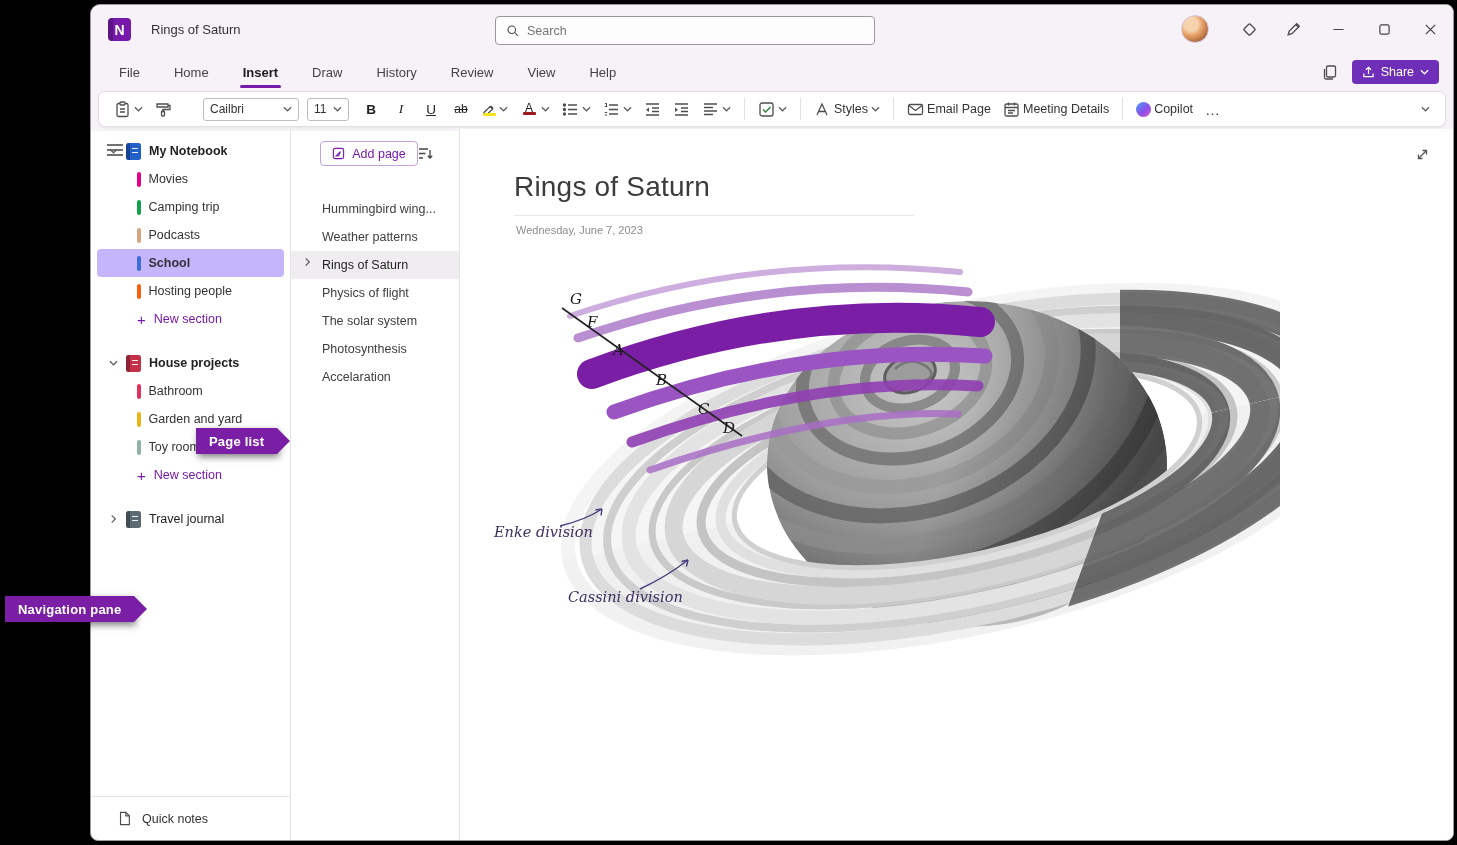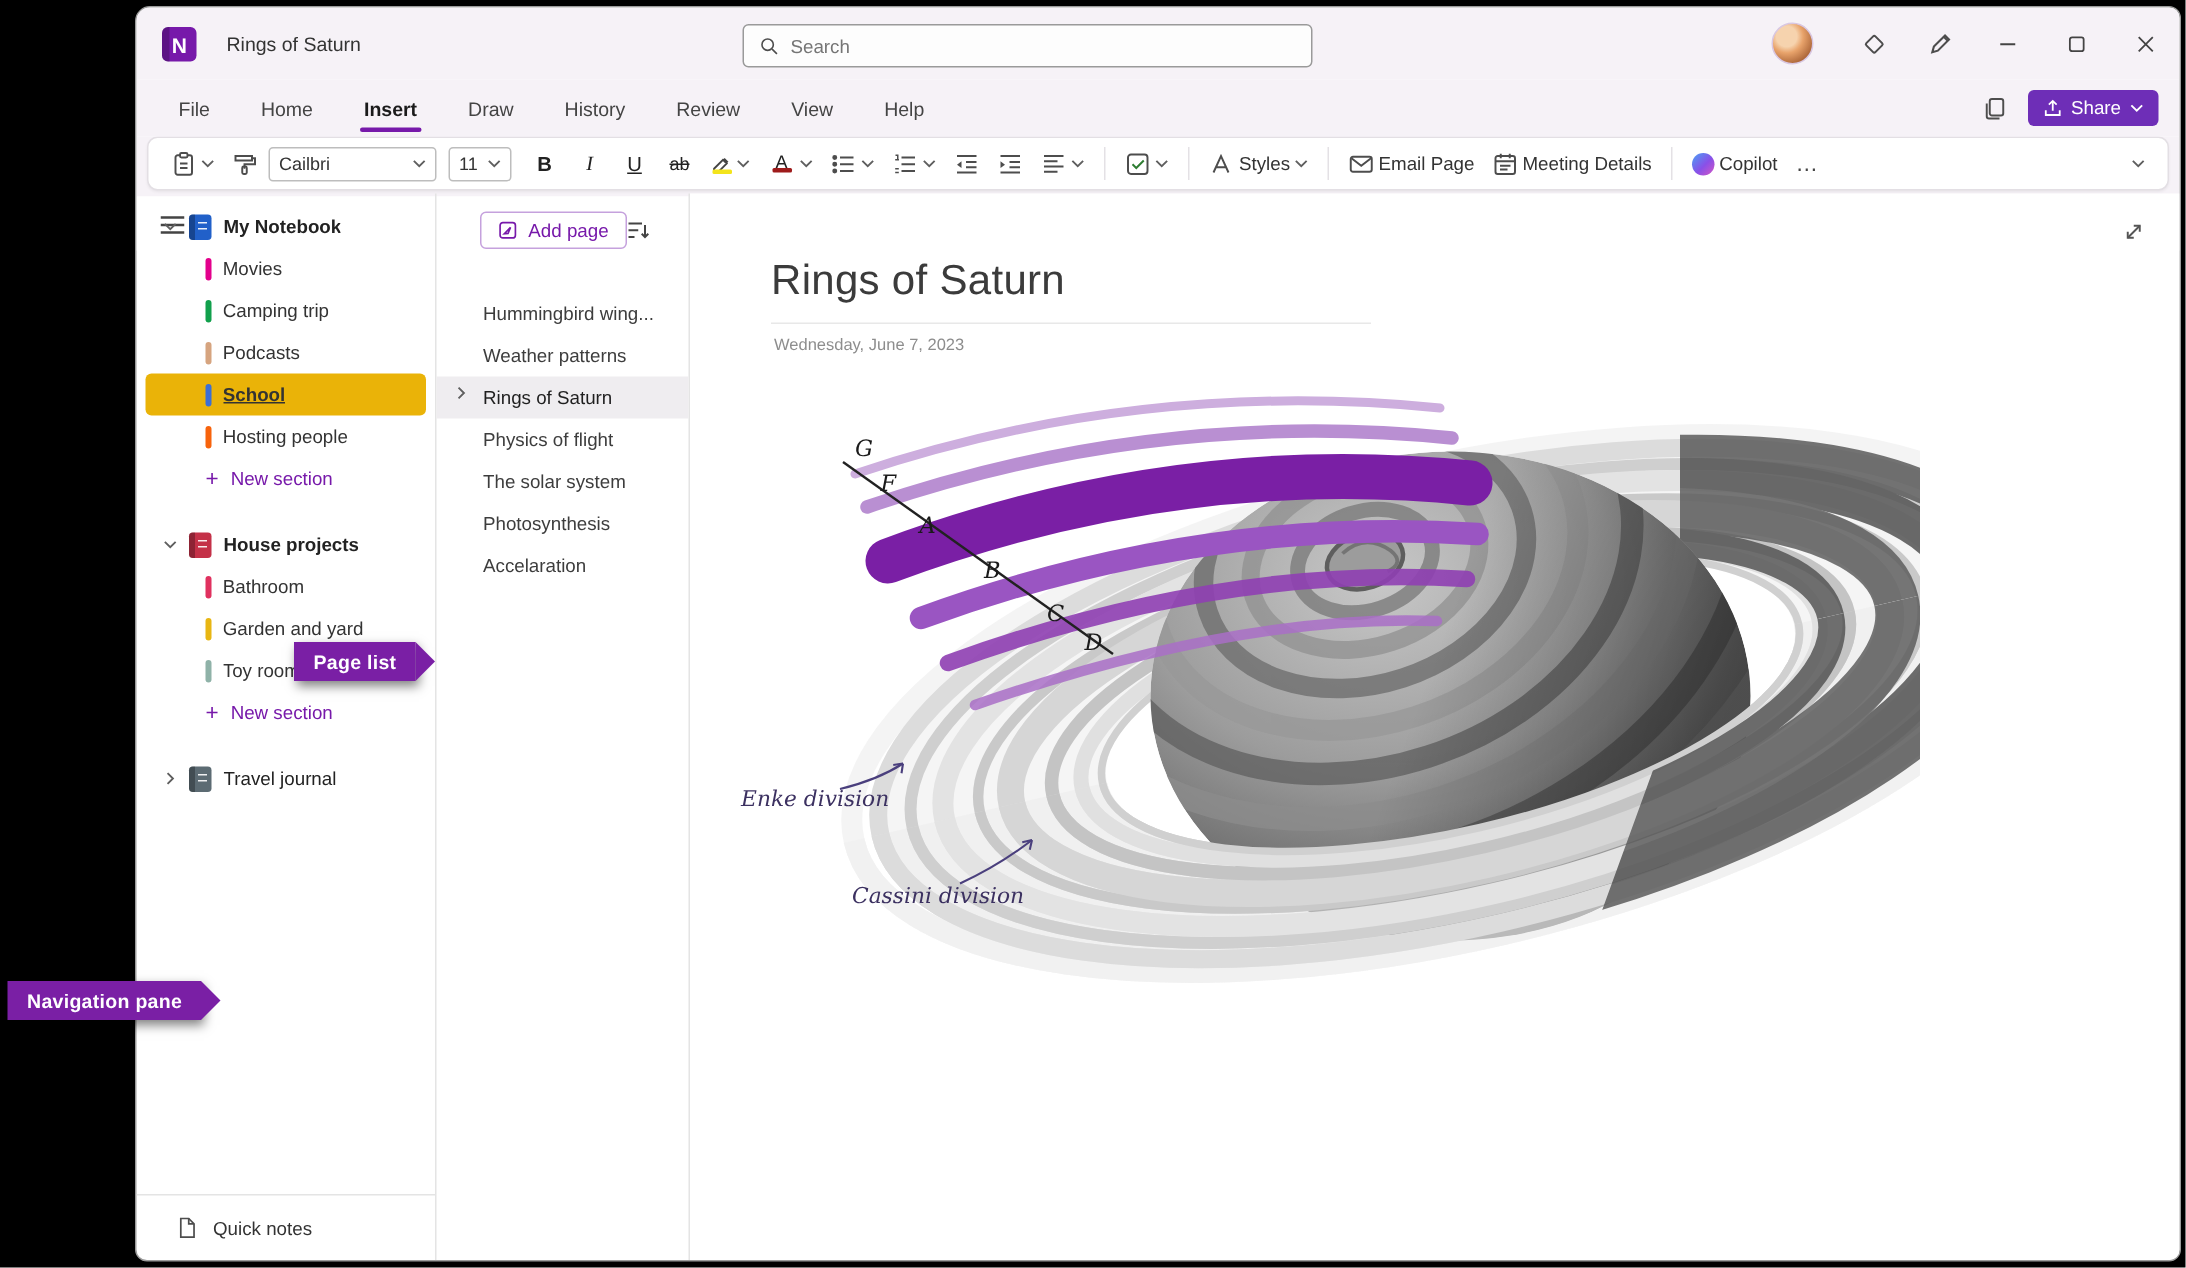--- a/index.html
+++ b/index.html
@@ -34,21 +34,21 @@
     display:flex; align-items:center; gap:6px; padding:0 10px; font-family:inherit; }
 
   
   .ribbon-band { height:40px; background:#f6f2f7; padding:0 7px; }
   .ribbon { height:36px; background:#fff; border:1px solid #e3dfe4; border-radius:7px;
     box-shadow:0 1px 2px rgba(0,0,0,.06); display:flex; align-items:center; padding:0 10px; gap:2px; }
   .rbtn { display:flex; align-items:center; gap:3px; padding:3px 5px; border-radius:4px; font-size:12.5px; color:#333; white-space:nowrap; }
   .rletter { width:18px; text-align:center; font-size:13.5px; color:#222; display:inline-block; }
   .combo { border:1px solid #bdbdbd; border-radius:3px; height:23px; display:flex; align-items:center;
     justify-content:space-between; padding:0 6px; font-size:12px; color:#333; background:#fff; }
-  .combo.font { width:112px; margin-left:0; }
+  .combo.font { width:96px; margin-left:24px; }
   .combo.size { width:42px; margin:0 6px; }
   .sep { width:1px; height:22px; background:#e4e1e5; margin:0 6px; flex:none; }
   .cv { width:9px; height:6px; fill:none; stroke:#5f5f5f; stroke-width:1.4; flex:none; }
   .ric { width:17px; height:17px; fill:none; stroke:#4d4d4d; stroke-width:1.3; flex:none; }
   .colorbar { display:inline-block; width:13px; height:3px; border-radius:1px; margin-top:-2px; }
 
   
   .navrow { position:relative; height:36px; background:#fff; }
   .hamburger { position:absolute; left:10px; top:6px; width:28px; height:26px; display:flex; align-items:center; justify-content:center; border-radius:4px; }
   .nb-search { position:absolute; right:7px; top:6px; width:165px; height:23px; border:1px solid #adadad; border-radius:4px;
@@ -56,21 +56,21 @@
   .nb-search input { border:none; outline:none; background:transparent; width:100%; font-size:11.5px; color:#444; font-family:inherit; }
 
   
   .cols { position:absolute; top:124px; bottom:0; left:0; right:0; display:flex; }
   .navpane { width:200px; border-right:1px solid #e4e4e4; display:flex; flex-direction:column; padding-top:4px; position:relative; }
   .tree { flex:1; overflow:hidden; padding-top:4px; }
   .nav-row { height:28px; display:flex; align-items:center; gap:8px; padding-left:12px; margin:0 6px; border-radius:4px; font-size:12.5px; color:#333; }
   .nav-row .lbl { overflow:hidden; white-space:nowrap; text-overflow:ellipsis; }
   .nav-row.nbk { font-weight:bold; color:#222; }
   .nav-row.section { padding-left:40px; }
-  .nav-row.sel { background:#eab308;text-decoration:underline; }
+  .nav-row.sel { background:#c4b5fd; }
   .nav-row.newsec { color:#7719aa; padding-left:40px; gap:8px; }
   .plus { color:#7719aa; font-size:15px; line-height:1; }
   .nb-icon { width:15px; height:17px; border-radius:2.5px; position:relative; flex:none; }
   .nb-icon::before { content:""; position:absolute; left:0; top:0; bottom:0; width:4px; background:rgba(0,0,0,.28); border-radius:2.5px 0 0 2.5px; }
   .nb-icon::after { content:""; position:absolute; left:6px; right:3px; top:5px; height:1.5px; background:rgba(255,255,255,.9); box-shadow:0 4px 0 rgba(255,255,255,.9); }
   .sec-bar { width:3.5px; height:15px; border-radius:2px; flex:none; }
   .gap { height:16px; }
   .np-footer { border-top:1px solid #e4e4e4; height:44px; display:flex; align-items:center; gap:10px; padding-left:26px; font-size:12.5px; color:#333; }
 
   
@@ -91,21 +91,21 @@
   .expand { position:absolute; right:20px; top:14px; width:22px; height:22px; display:flex; align-items:center; justify-content:center; }
   .diagram { position:absolute; left:20px; top:135px; }
   .hand { font-family:"DejaVu Serif", serif; font-style:italic; }
 
   
   .callout { position:absolute; color:#fff; font-weight:bold; font-size:13px; display:flex; align-items:center;
     padding:0 13px; height:26px; box-shadow:2px 3px 7px rgba(0,0,0,.5); z-index:60; letter-spacing:.2px; }
   .callout::after { content:""; position:absolute; right:-13px; top:0; width:0; height:0;
     border-top:13px solid transparent; border-bottom:13px solid transparent; border-left:13px solid #7a1fa5; }
   .co-pagelist { left:196px; top:428px; }
-  .co-navpane { left:5px; top:654px; }
+  .co-navpane { left:5px; top:596px; }
 </style>
 </head>
 <body>
 
 <div class="window">
 
   <div class="titlebar">
     <div class="logo">
         <span>N</span>
       </div>

